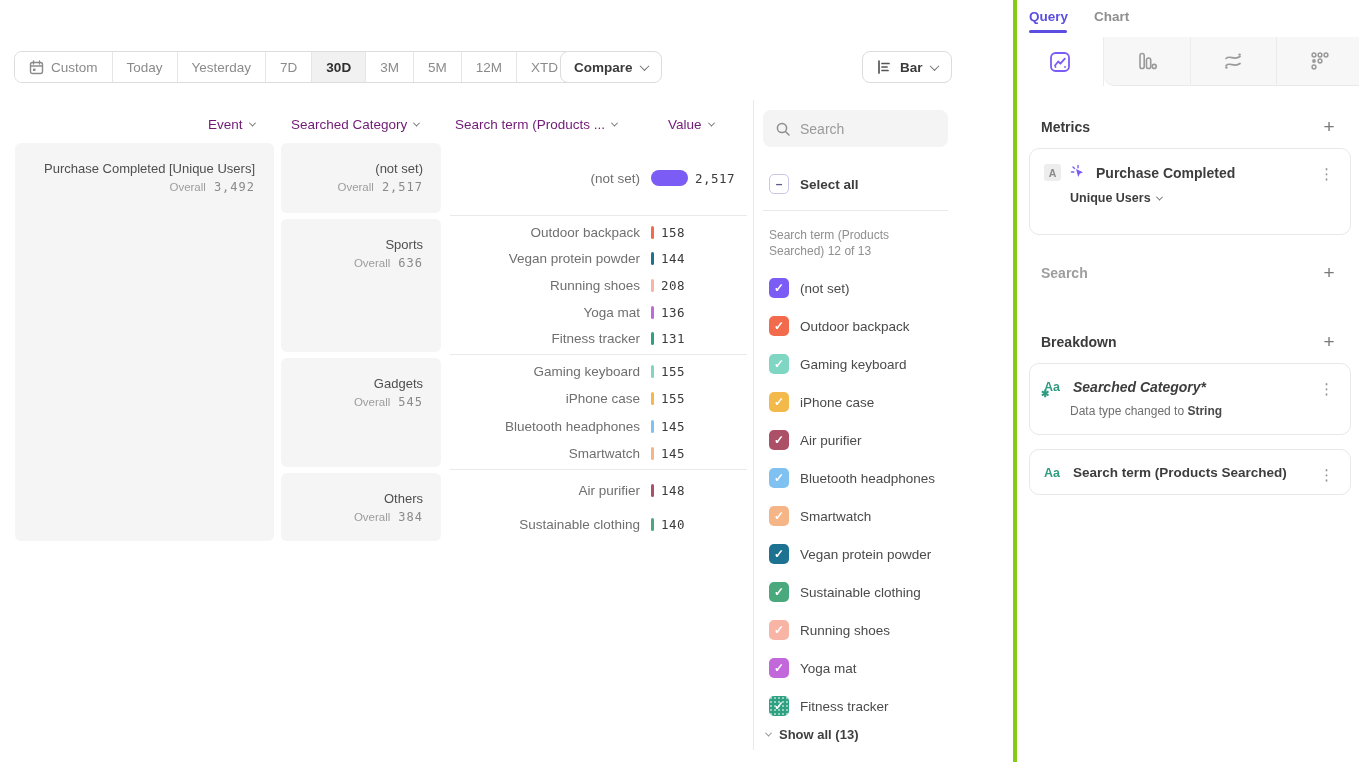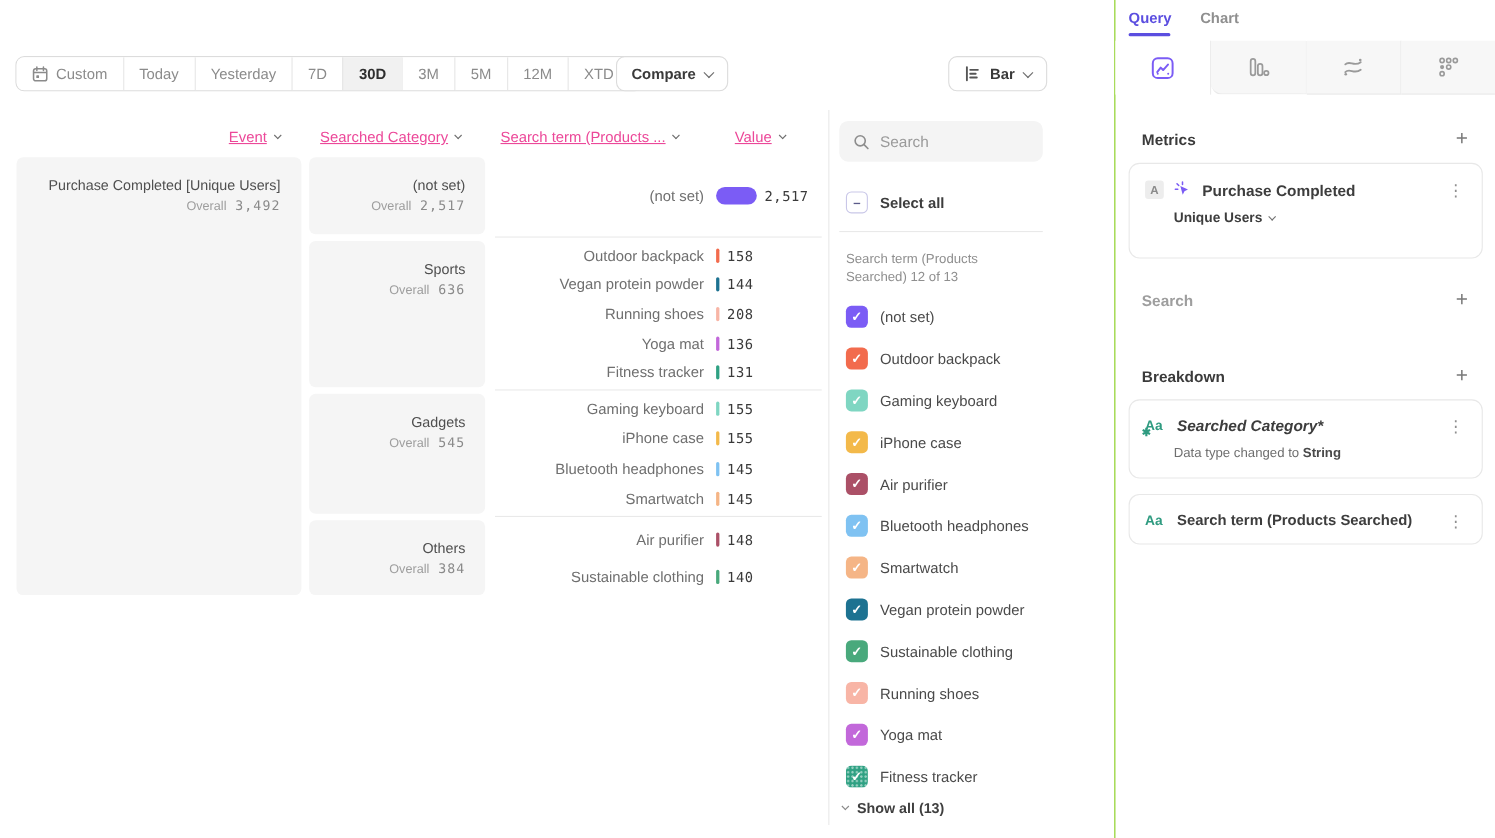--- a/index.html
+++ b/index.html
@@ -13,21 +13,21 @@
   .seg { display:flex; align-items:center; gap:7px; padding:0 14px; font-size:13.5px; color:#8b8b8b; background:#fff; border:none; border-left:1px solid #e6e6e6; cursor:pointer; font-family:inherit; }
   .seg:first-child { border-left:none; }
   .seg.active { background:#f1f1f1; color:#2f2f2f; font-weight:bold; }
   .btn { position:absolute; top:0; display:inline-flex; align-items:center; gap:8px; height:32px; padding:0 13px; border:1px solid #dcdcdc; border-radius:8px; background:#fff; font-size:13.5px; color:#3a3a3a; font-weight:600; cursor:pointer; font-family:inherit; }
   .compare-btn { left:560px; }
   .bar-btn { left:862px; }
   .chev { width:7px; height:7px; border-right:1.6px solid #6f6f6f; border-bottom:1.6px solid #6f6f6f; transform:rotate(45deg) translate(-1px,-1px); display:inline-block; }
   .chev.sm { width:5px; height:5px; }
 
   
-  .col-header { position:absolute; top:117px; font-size:13.5px; color:#ec4899; display:flex; align-items:center; gap:7px; cursor:pointer;text-decoration:underline; }
+  .col-header { position:absolute; top:117px; font-size:13.5px; color:#701a75; display:flex; align-items:center; gap:7px; cursor:pointer; }
   .hdr-event { left:208px; } .hdr-cat { left:291px; } .hdr-term { left:455px; } .hdr-value { left:668px; }
 
   .event-block { position:absolute; left:15px; top:143px; width:259px; height:398px; background:#f5f5f5; border-radius:6px; padding:17px 19px 0 0; text-align:right; cursor:pointer; }
   .blk-title { font-size:13px; color:#4f4f4f; line-height:18px; }
   .blk-overall { margin-top:2px; font-size:11.5px; color:#9d9d9d; }
   .blk-overall .num { font-size:12px; color:#8a8a8a; margin-left:8px; letter-spacing:1px; }
 
   .cat-col { position:absolute; left:281px; top:143px; width:160px; display:flex; flex-direction:column; gap:6px; }
   .cat-block { background:#f5f5f5; border-radius:6px; padding:17px 18px 0 0; text-align:right; cursor:pointer; }
 
@@ -52,21 +52,21 @@
   .legend-div { position:absolute; left:9px; top:110px; width:185px; border-top:1px solid #e9e9e9; }
   .list-label { position:absolute; left:15px; top:127px; width:175px; font-size:12px; line-height:16px; color:#8f8f8f; }
   .legend-list { position:absolute; left:15px; top:169px; right:10px; }
   .legend-item { height:38px; display:flex; align-items:center; gap:11px; cursor:pointer; }
   .legend-item .lbl { font-size:13.5px; color:#4a4a4a; }
   .show-all { position:absolute; left:12px; top:627px; display:flex; align-items:center; gap:8px; cursor:pointer; }
   .show-all .lbl { font-size:13px; font-weight:600; color:#3f3f3f; }
   .chev.gray { border-color:#8a8a8a; }
 
   
-  .sidebar { position:absolute; left:1013px; top:0; width:346px; height:762px; border-left:1px solid #84cc16; background:#fff; }
+  .sidebar { position:absolute; left:1013px; top:0; width:346px; height:762px; border-left:4px solid #84cc16; background:#fff; }
   .sb-tabs { position:absolute; left:12px; top:9px; display:flex; gap:26px; }
   .sb-tab { font-size:13.5px; font-weight:bold; cursor:pointer; }
   .sb-tab.active { color:#5b4ee0; }
   .sb-tab.inactive { color:#8f8f8f; font-weight:600; }
   .sb-underline { position:absolute; left:12px; top:30px; width:38px; height:3px; border-radius:2px; background:#5b4ee0; }
   .icon-strip { position:absolute; left:0; top:37px; width:346px; height:49px; display:flex; }
   .icon-cell { flex:1; display:flex; align-items:center; justify-content:center; cursor:pointer; }
   .icon-cell.active { background:#fff; border-right:1px solid #ececec; }
   .icon-cell.rest { background:#f7f7f7; border-bottom:1px solid #e9e9e9; border-right:1px solid #ececec; }
   .icon-cell.rest:last-child { border-right:none; }

